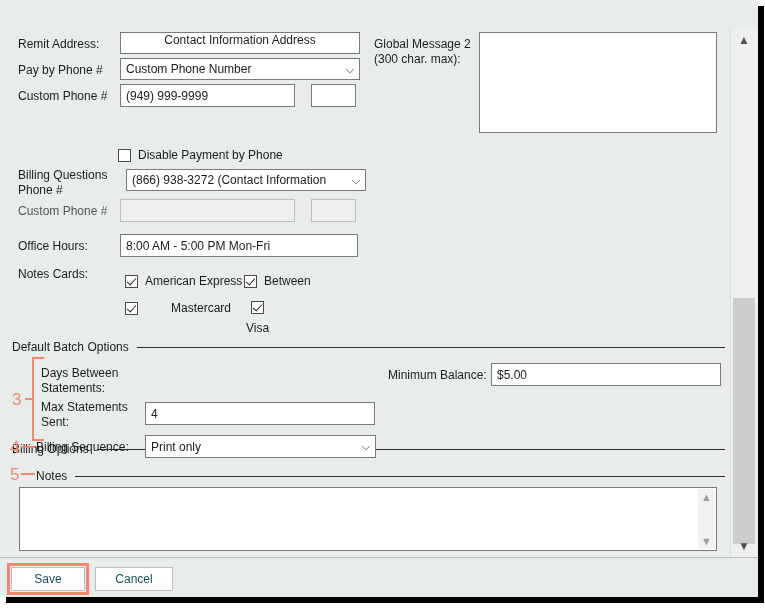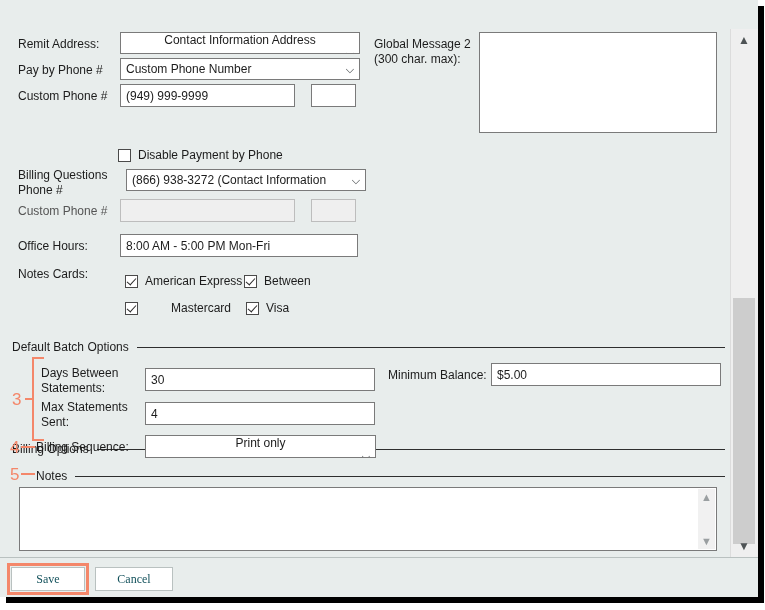--- a/index.html
+++ b/index.html
@@ -255,21 +255,21 @@
     background: #e8edec;
     border-top: 1px solid #b9c1c0;
   }
   .btn {
     position: absolute;
     top: 9px;
     height: 24px;
     background: #ffffff;
     border: 1px solid #b9c1c0;
     box-sizing: border-box;
-    font-family: Liberation Serif, serif;
+    font-family: Liberation Sans, sans-serif;
     font-size: 12px;
     color: #14525c;
     display: flex;
     align-items: center;
     justify-content: center;
   }
   .btn-save { left: 11px; width: 74px; }
   .btn-cancel { left: 95px; width: 78px; }
 </style>
 </head>
@@ -322,56 +322,55 @@
         <span>American Express</span>
       </div>
       <div class="cbx-row" style="left:244px; top:245px;">
         <span class="cbx checked"></span>
         <span>Between</span>
       </div>
       <div class="cbx-row" style="left:125px; top:272px;gap:33px;">
         <span class="cbx checked"></span>
         <span>Mastercard</span>
       </div>
-      <div class="cbx-row" style="left:246px; top:272px;">
+      <div class="cbx-row" style="left:246px; top:272px;flex-direction:column;">
         <span class="cbx checked"></span>
         <span>Visa</span>
       </div>
 
       <div class="lbl" style="left:374px; top:8px;">Global Message 2</div>
       <div class="lbl" style="left:374px; top:23px;">(300 char. max):</div>
       <div class="textarea" style="left:479px; top:3px; width:238px; height:101px;"></div>
 
       <div class="group" style="left:12px; top:311px; width:713px;">
         <span class="group-title">Default Batch Options</span>
         <span class="group-line"></span>
       </div>
 
       <div class="lbl" style="left:41px; top:337px;">Days Between</div>
       <div class="lbl" style="left:41px; top:352px;">Statements:</div>
-      <div class="fld" style="left:145px; top:339px; width:230px; height:23px;">30</div>
 
       <div class="lbl" style="left:41px; top:371px;">Max Statements</div>
       <div class="lbl" style="left:41px; top:386px;">Sent:</div>
       <div class="fld" style="left:145px; top:373px; width:230px; height:23px;">4</div>
 
       <div class="lbl" style="left:388px; top:339px;">Minimum Balance:</div>
       <div class="fld" style="left:491px; top:334px; width:230px; height:23px;">$5.00</div>
 
       <div class="ann-num" style="left:12px; top:362px;">3</div>
       <div class="ann-dash" style="left:25px; top:369px; width:7px;"></div>
       <div class="ann-bracket" style="left:32px; top:328px; width:12px; height:84px;"></div>
 
       <div class="group" style="left:12px; top:413px; width:713px;">
         <span class="group-title">Billing Options</span>
         <span class="group-line"></span>
       </div>
 
       <div class="lbl" style="left:36px; top:411px;">Billing Sequence:</div>
-      <div class="combo" style="left:145px; top:406px; width:231px; height:23px;flex-direction:column;">
+      <div class="combo" style="left:145px; top:406px; width:231px; height:23px;">
         <span>Print only</span>
         <span class="caret">⌵</span>
       </div>
 
       <div class="ann-num" style="left:10px; top:410px;">4</div>
       <div class="ann-dash" style="left:21px; top:417px; width:14px;"></div>
 
       <div class="group" style="left:36px; top:440px; width:689px;">
         <span class="group-title">Notes</span>
         <span class="group-line"></span>

